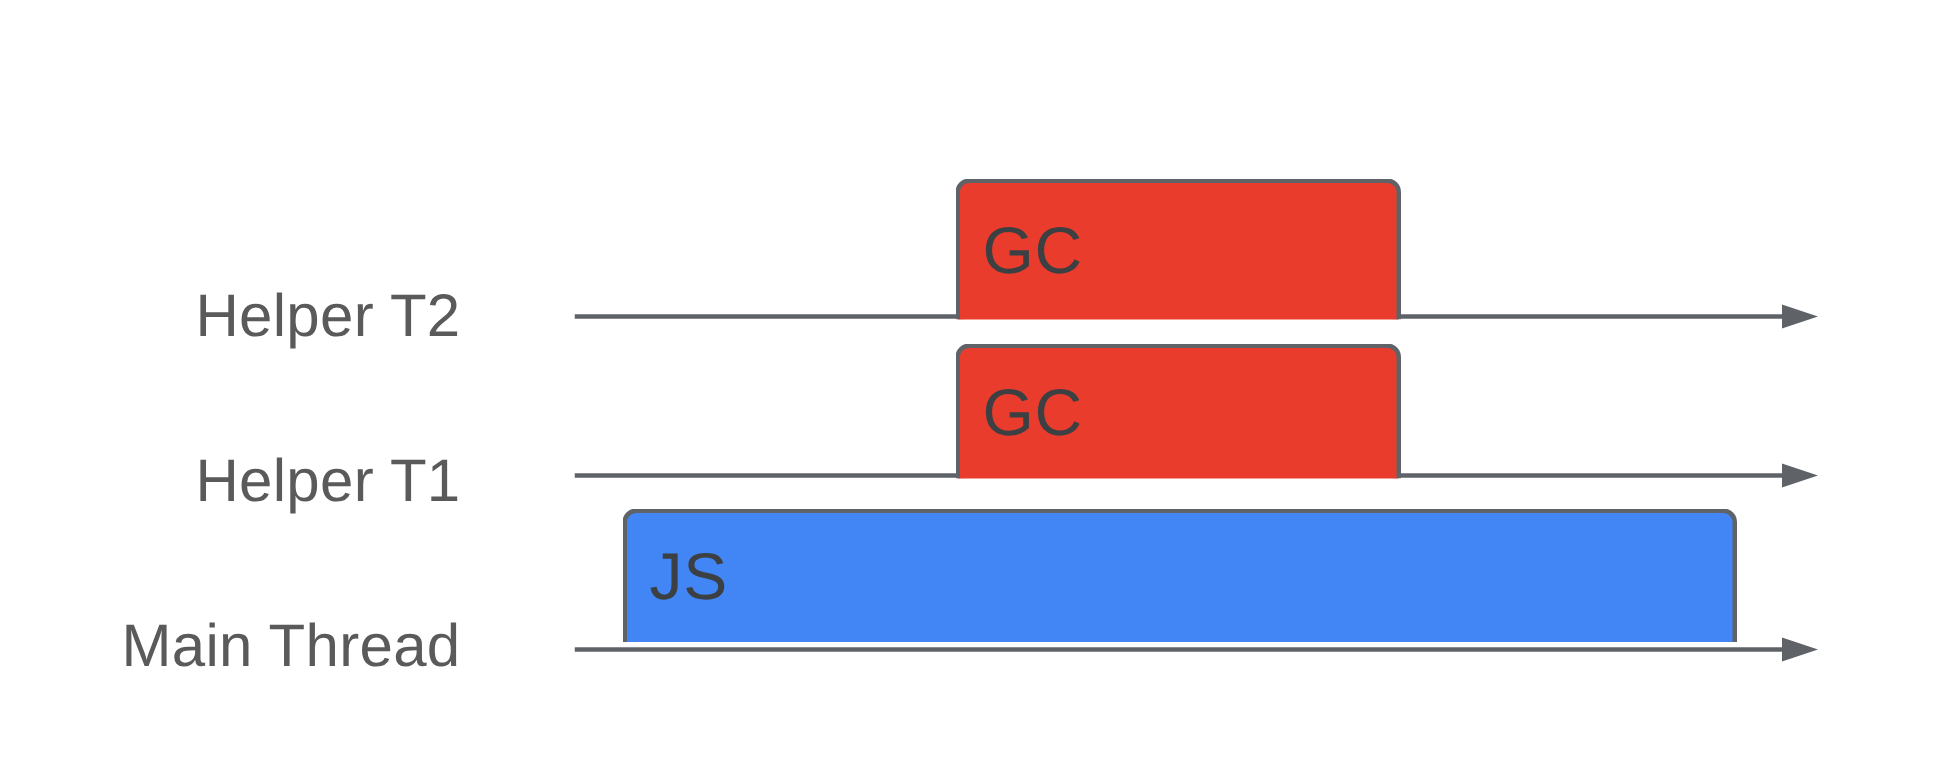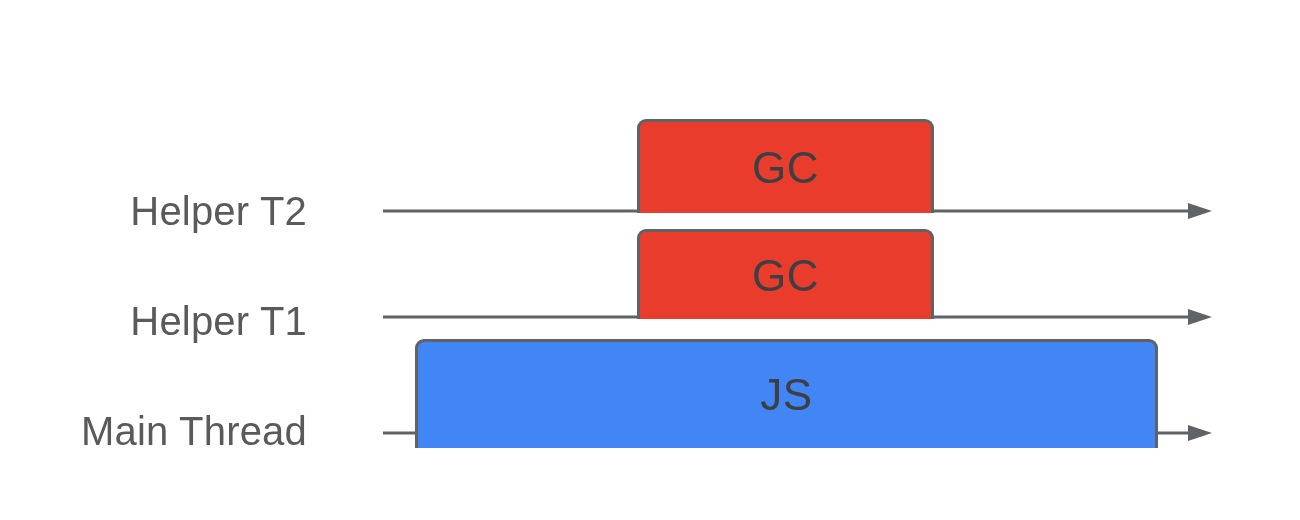--- a/index.html
+++ b/index.html
@@ -54,22 +54,23 @@
     box-sizing: border-box;
     border: 3px solid #5f6368;
     border-bottom: none;
     border-radius: 9px 9px 0 0;
     color: #3c4043;
     font-size: 44px;
     font-weight: 400;
     line-height: 1;
     display: flex;
     align-items: center;
-    justify-content: center;
+    justify-content: flex-start;
     letter-spacing: 0.5px;
+    padding-left: 15px;
   }
   .block.gc { background: #ea3c2d; }
   .block.js { background: #4285f4; }
 
   
   #block-gc-t2 {
     left: 637px;
     top: 119px;
     width: 297px;
     height: 94px;
@@ -79,21 +80,21 @@
     left: 637px;
     top: 229px;
     width: 297px;
     height: 90px;
   }
   
   #block-js-main {
     left: 415px;
     top: 339px;
     width: 743px;
-    height: 109px;
+    height: 89px;
   }
 
   
   #watermark {
     position: absolute;
     right: 18px;
     bottom: 14px;
     color: #c9ccd0;
     font-size: 19px;
     letter-spacing: 1px;

